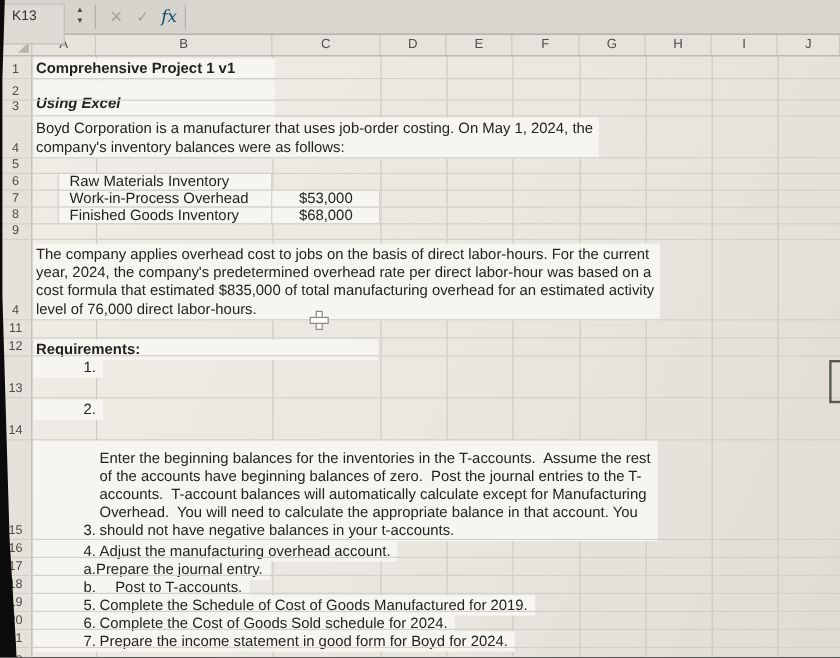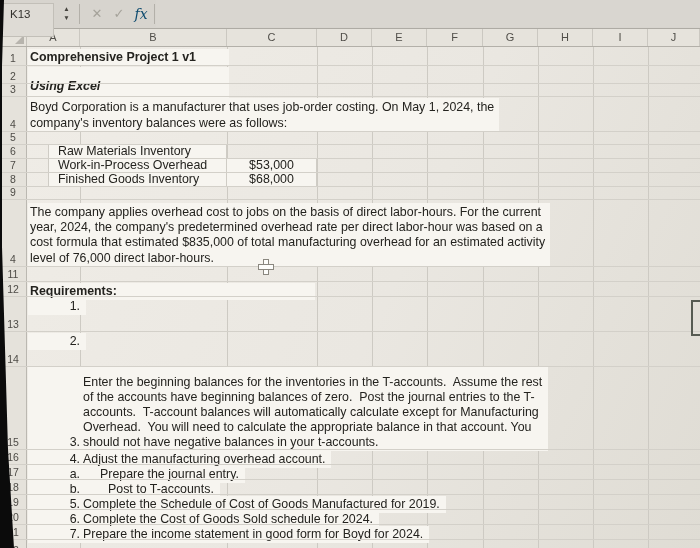--- a/index.html
+++ b/index.html
@@ -134,25 +134,25 @@
 accounts.  T-account balances will automatically calculate except for Manufacturing
 Overhead.  You will need to calculate the appropriate balance in that account. You
 should not have negative balances in your t-accounts.</div>
     </div>
     <div class="band itemwrap" style="left:28px;top:404px;">
       <div class="numcol celltext">4.</div>
       <div class="itext celltext" style="margin-left:3px;">Adjust the manufacturing overhead account.</div>
     </div>
     <div class="band itemwrap" style="left:28px;top:419px;">
       <div class="numcol celltext">a.</div>
-      <div class="itext celltext" style="margin-left:20px;">Prepare the journal entry.</div>
+      <div class="itext celltext" style="">Prepare the journal entry.</div>
     </div>
     <div class="band itemwrap" style="left:28px;top:434px;">
       <div class="numcol celltext">b.</div>
-      <div class="itext celltext" style="margin-left:28px;text-align:right;">Post to T-accounts.</div>
+      <div class="itext celltext" style="margin-left:16px;text-align:right;">Post to T-accounts.</div>
     </div>
     <div class="band itemwrap" style="left:28px;top:449px;">
       <div class="numcol celltext">5.</div>
       <div class="itext celltext" style="margin-left:3px;">Complete the Schedule of Cost of Goods Manufactured for 2019.</div>
     </div>
     <div class="band itemwrap" style="left:28px;top:464px;">
       <div class="numcol celltext">6.</div>
       <div class="itext celltext" style="margin-left:3px;">Complete the Cost of Goods Sold schedule for 2024.</div>
     </div>
     <div class="band itemwrap" style="left:28px;top:479px;">

